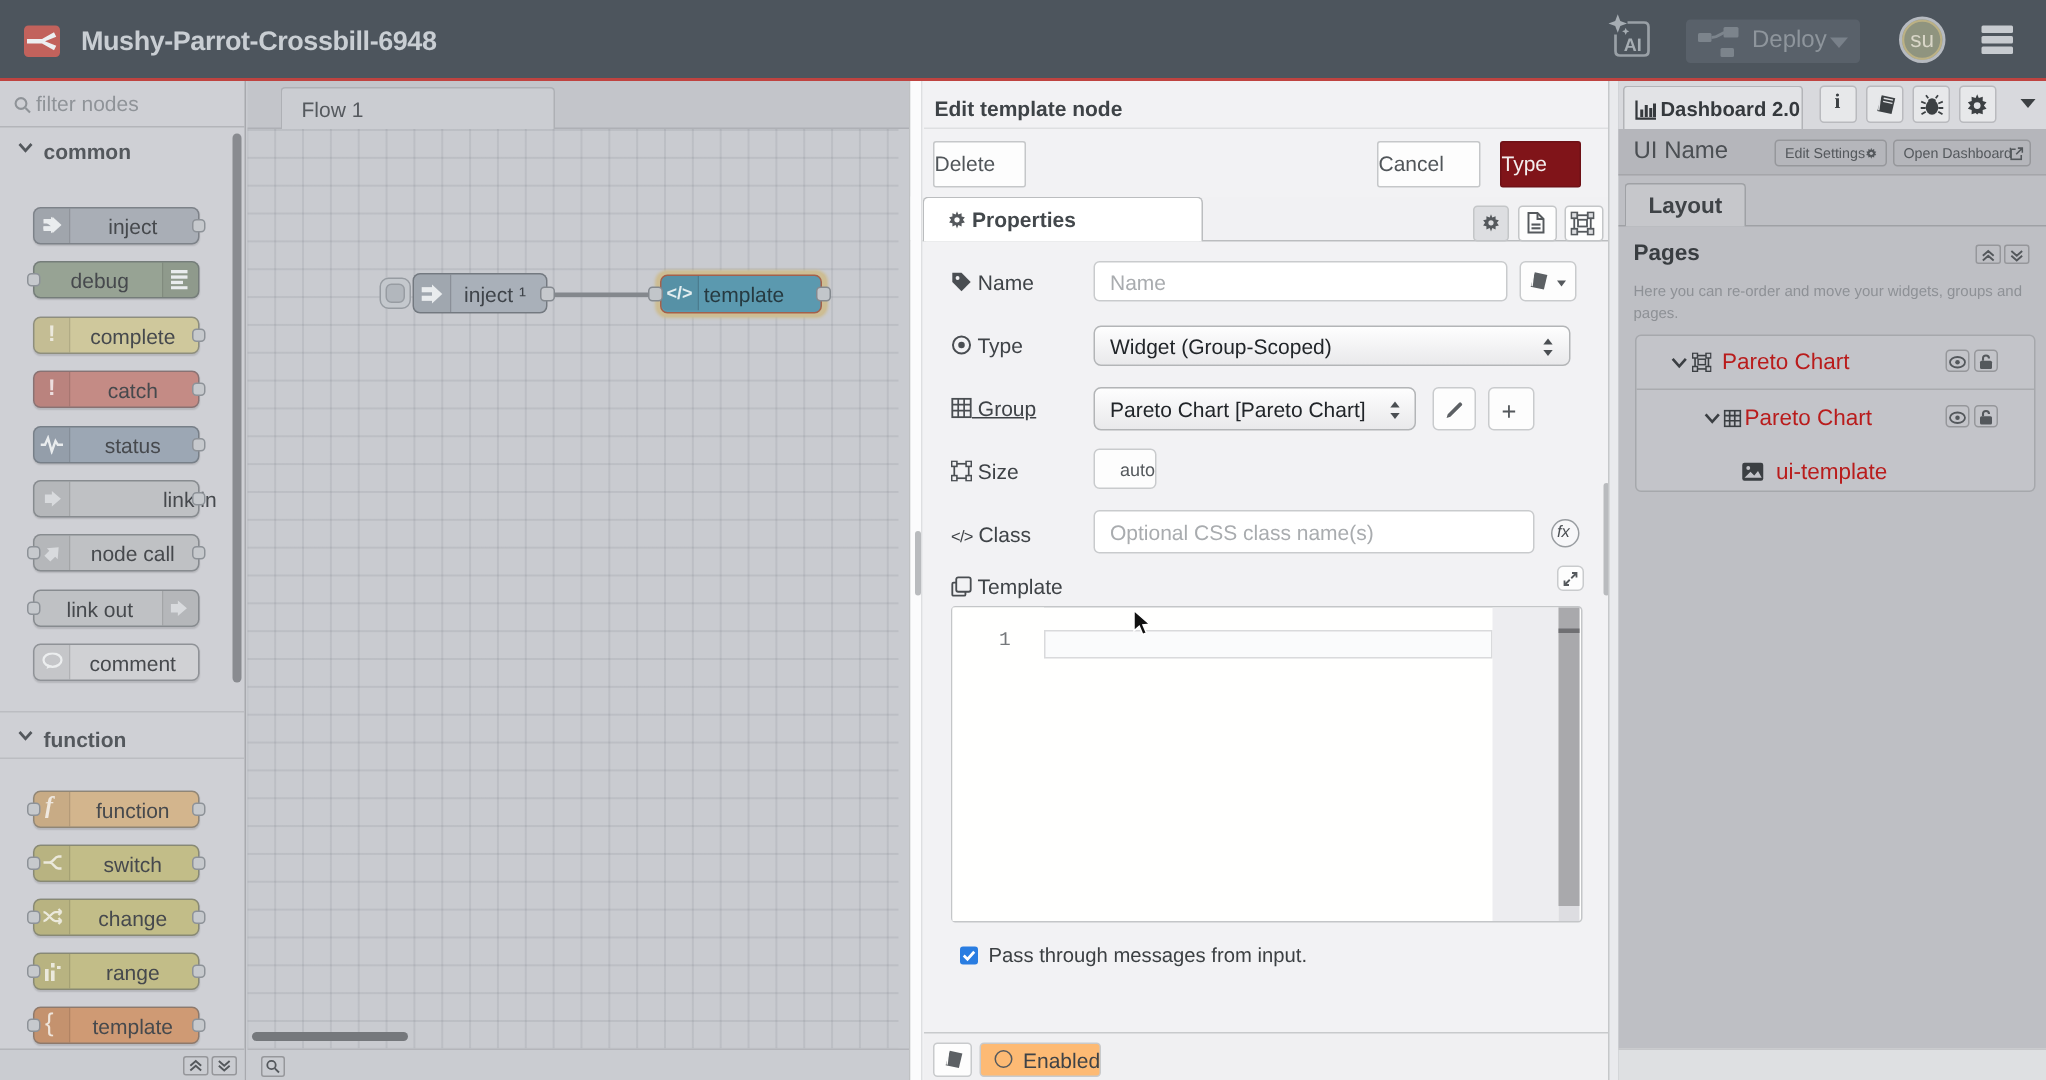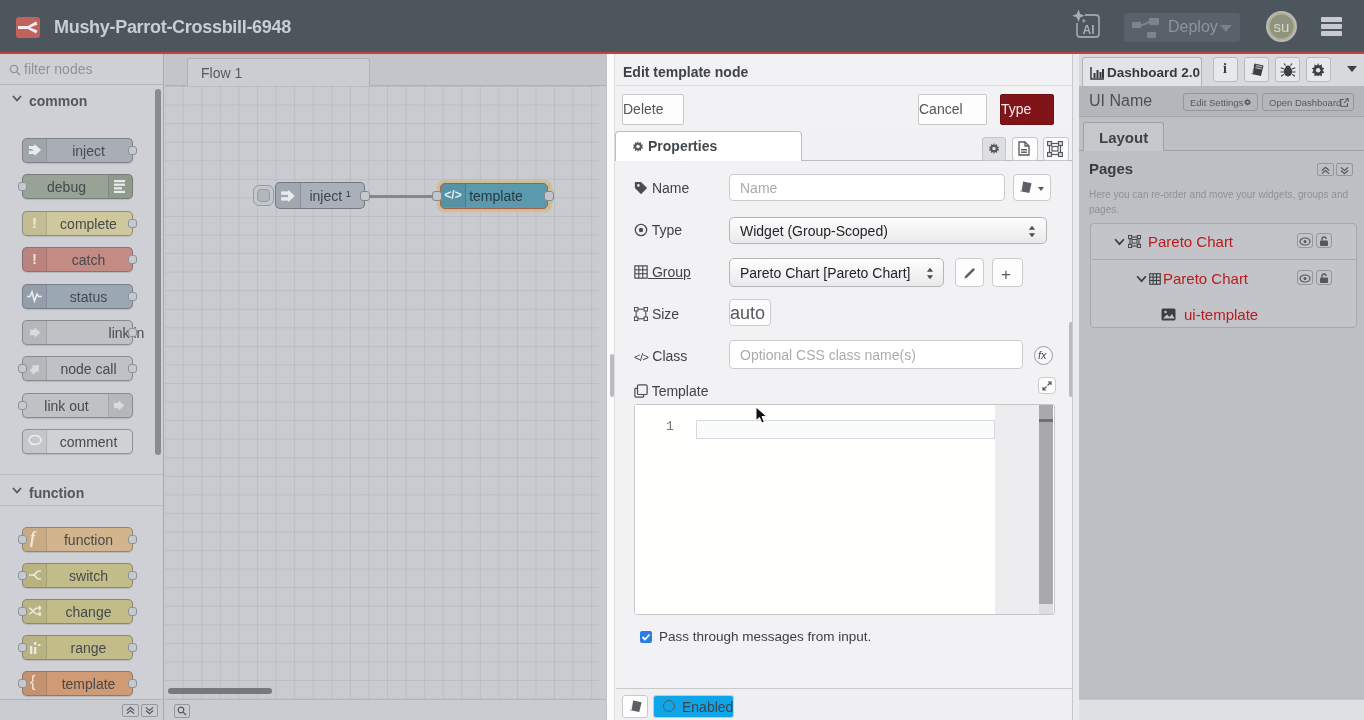--- a/index.html
+++ b/index.html
@@ -94,21 +94,21 @@
 #edlinenum { position:absolute; left:31px; top:14px; font-family:"Liberation Mono", monospace; font-size:13px; color:#75787b; }
 #edline { position:absolute; left:61px; top:15px; width:299px; height:19px; background:#fafbfc; border:1px solid #d9dadc; }
 #edminimap { position:absolute; left:360px; top:0; width:44px; height:209px; background:#ededf0; }
 #edscroll { position:absolute; left:404px; top:0; width:14px; height:199px; background:#a9a9ac; }
 #edmark { position:absolute; left:404px; top:14px; width:14px; height:3px; background:#6f6f72; }
 #passrow { position:absolute; left:33px; top:576px; }
 #passcheck { position:absolute; left:0; top:1px; width:12px; height:12px; background:#2a7de1; border-radius:2px; }
 #passrow span { position:absolute; left:19px; top:-1px; font-size:13.5px; color:#3c4043; white-space:nowrap; }
 #trayfooter { position:absolute; left:9px; top:634px; width:457px; height:32px; border-top:1px solid #c8cacc; background:#f0f0f2; }
 #tf-book { position:absolute; left:6px; top:6px; width:26px; height:23px; background:#fdfdfd; border:1px solid #c8cacc; border-radius:3px; }
-#tf-enabled { position:absolute; left:37px; top:6px; width:81px; height:23px; background:#0ea5e9; border:1px solid #c8cacc; border-radius:3px; font-size:14px; color:#3f4347;padding-left:12px; }
+#tf-enabled { position:absolute; left:37px; top:6px; width:81px; height:23px; background:#fdba74; border:1px solid #c8cacc; border-radius:3px; font-size:14px; color:#3f4347;padding-left:12px; }
 #tf-enabled .circ { position:absolute; left:9px; top:4px; width:12px; height:12px; border:1.5px solid #55595d; border-radius:50%; }
 #tf-enabled span { position:absolute; left:28px; top:3px; }
 
 
 #sep { position:absolute; left:1072px; top:54px; width:7px; height:666px; background:#e9eaed; border-left:1px solid #c6c8ca; }
 
 
 #sidebar { position:absolute; left:1079px; top:54px; width:285px; height:666px; background:#bebfc4; }
 #sbtabstrip { position:absolute; left:0; top:0; width:285px; height:32px; background:#d8d9dd; }
 #sbtab { position:absolute; left:3px; top:3px; width:120px; height:29px; background:#e2e3e6; border:1px solid #b3b4b8; border-bottom:none; border-radius:3px 3px 0 0; }
@@ -455,21 +455,21 @@
     </div>
     <div class="frow-label" style="top:252px;">
       <svg width="14" height="14" viewBox="0 0 16 16" style="vertical-align:-2px;">
           <rect x="2.5" y="2.5" width="11" height="11" fill="none" stroke="#4a4e52" stroke-width="1.3"></rect>
           <rect x="0.5" y="0.5" width="4" height="4" fill="#f1f1f3" stroke="#4a4e52" stroke-width="1.2"></rect>
           <rect x="11.5" y="0.5" width="4" height="4" fill="#f1f1f3" stroke="#4a4e52" stroke-width="1.2"></rect>
           <rect x="0.5" y="11.5" width="4" height="4" fill="#f1f1f3" stroke="#4a4e52" stroke-width="1.2"></rect>
           <rect x="11.5" y="11.5" width="4" height="4" fill="#f1f1f3" stroke="#4a4e52" stroke-width="1.2"></rect>
         </svg>
       Size</div>
-    <div class="sq-btn" style="left:122px; top:245px; width:42px; height:27px; font-size:18px; color:#55595d; text-align:left; line-height:26px;">auto</div>
+    <div class="sq-btn" style="left:122px; top:245px; width:42px; height:27px; font-size:12px; color:#55595d; text-align:right; line-height:26px;">auto</div>
     <div class="frow-label" style="top:294px;">
       <span style="font-size:11px; letter-spacing:-0.5px;">&lt;/&gt;</span>
       Class</div>
     <input class="tinput" style="top: 286px; width: 294px; height: 29px;" placeholder="Optional CSS class name(s)" disabled="">
     <div style="position:absolute; left:427px; top:292px; width:19px; height:19px; border:1px solid #999da1; border-radius:50%; background:#f7f7f9;">
       <span style="position:absolute;left:3px;top:2px;font-size:11px;font-style:italic;color:#4a4e52;">fx</span>
     </div>
     <div class="frow-label" style="top:329px;">
       <svg width="14" height="14" viewBox="0 0 16 16" style="vertical-align:-2px;">
           <rect x="4" y="1" width="11" height="11" rx="1.5" fill="none" stroke="#4a4e52" stroke-width="1.4"></rect>

